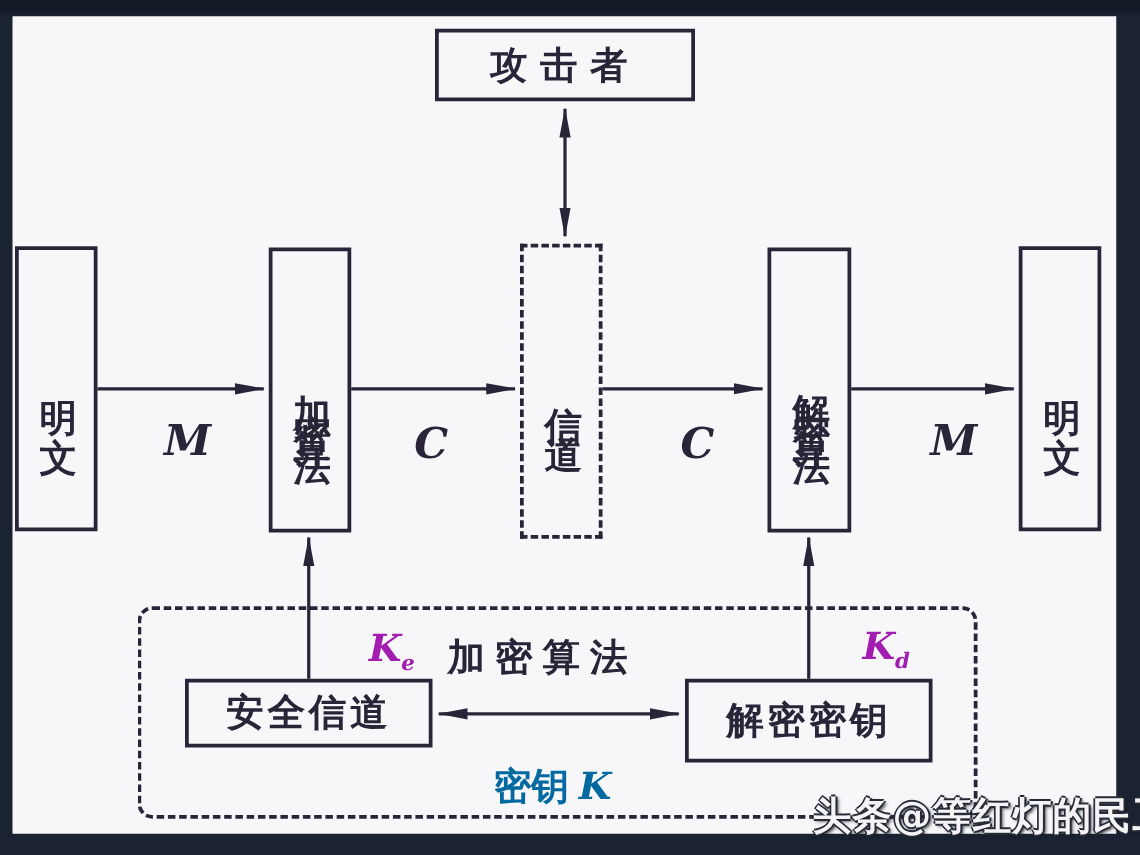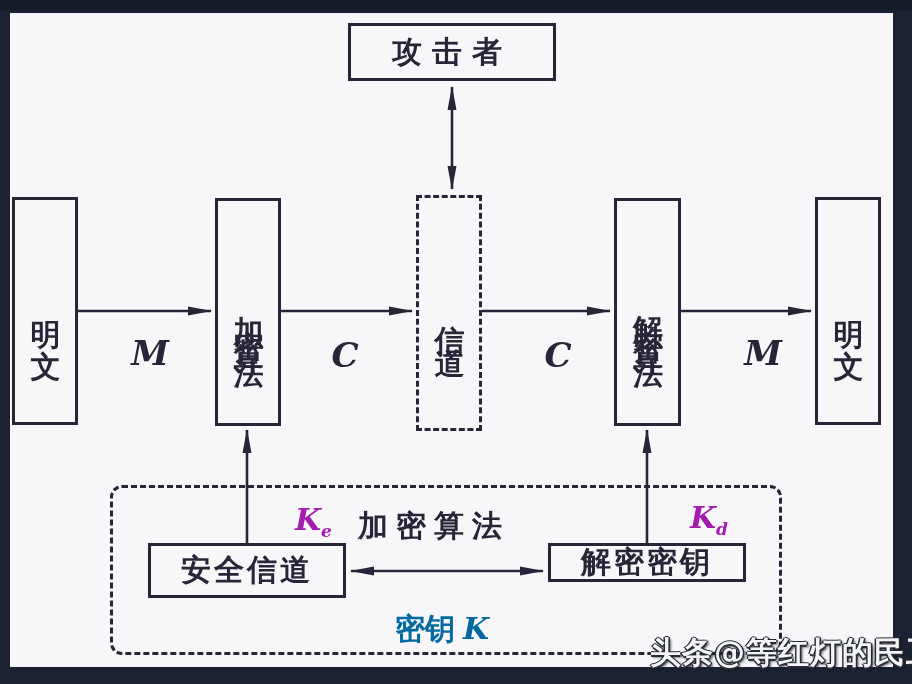--- a/index.html
+++ b/index.html
@@ -122,21 +122,21 @@
 
     <div class="flow-label" style="left:105px;top:320px;">M</div>
     <div class="flow-label" style="left:300px;top:322px;">C</div>
     <div class="flow-label" style="left:513px;top:322px;">C</div>
     <div class="flow-label" style="left:718px;top:320px;">M</div>
 
     <div class="box" style="left:138px;top:530px;width:198px;height:55px;">
       <span class="htext" style="letter-spacing:3px;">安全信道</span>
     </div>
 
-    <div class="box" style="left:538px;top:530px;width:198px;height:39px;">
+    <div class="box" style="left:538px;top:530px;width:198px;height:67px;">
       <span class="htext" style="letter-spacing:3px;">解密密钥</span>
     </div>
 
     <div class="key-sym" style="left:285px;top:489px;">
       <span>K</span><sub>e</sub>
     </div>
 
     <div class="secure-label">加密算法</div>
 
     <div class="key-sym" style="left:680px;top:487px;">

